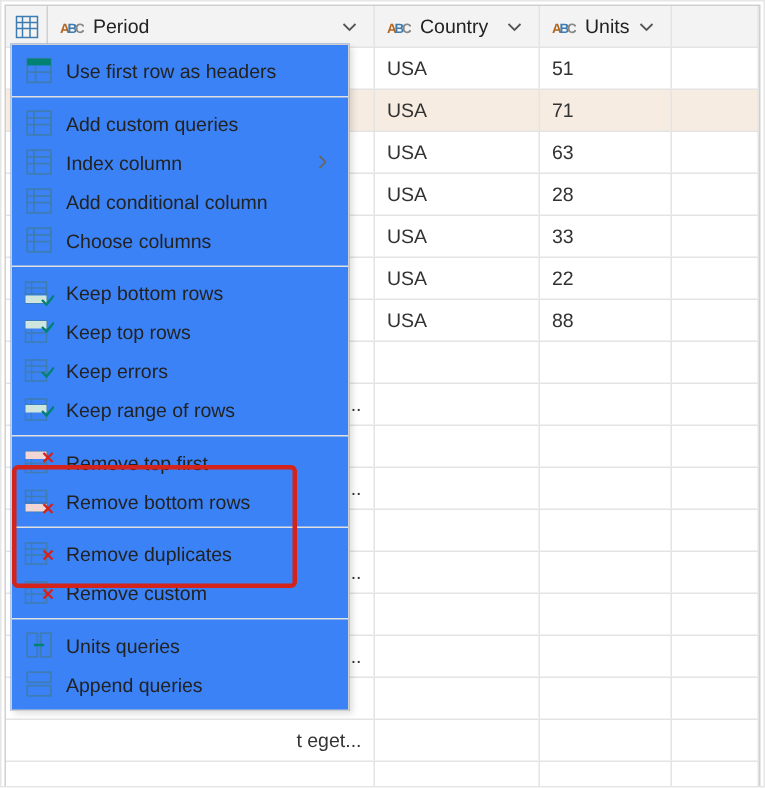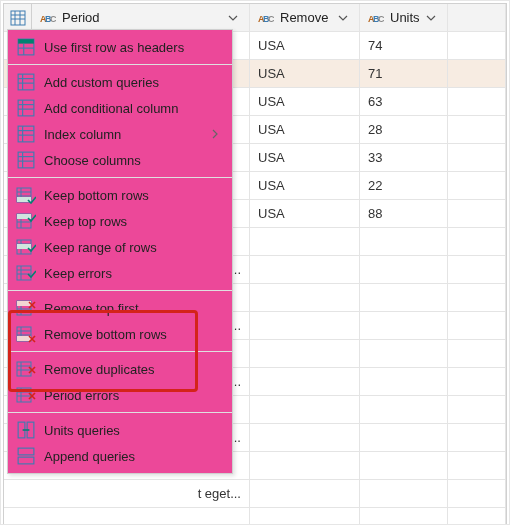--- a/index.html
+++ b/index.html
@@ -68,21 +68,21 @@
     display:flex; align-items:center; justify-content:center;
     border-right:1px solid #d0d0d0;
     background:#f3f3f3;
   }
 
   
   .ctxmenu {
     position: absolute;
     left: 6px; top: 28px;
     width: 226px;
-    background: #ec4899;
+    background: #3b82f6;
     border: 1px solid #cfcfcf;
     box-shadow: 2px 2px 4px rgba(0,0,0,.12);
     padding: 4px 0;
     z-index: 5;
   }
   .ctxitem {
     display: flex;
     align-items: center;
     height: 26px;
     padding: 0 10px 0 8px;
@@ -144,21 +144,21 @@
       </span>
     </div>
     <div class="cell col-country">
       <span class="hdr-icon">
         <svg width="16" height="12">
             <text x="0" y="10" font-size="9" font-weight="bold" fill="#b5651d">A</text>
             <text x="5" y="10" font-size="9" font-weight="bold" fill="#3e7cb1">B</text>
             <text x="10" y="10" font-size="9" font-weight="bold" fill="#888">C</text>
           </svg>
       </span>
-      <span class="hdr-label">Remove</span>
+      <span class="hdr-label">Country</span>
       <span class="hdr-dd">
         <svg width="10" height="10">
             <path d="M1 3 L5 7 L9 3" fill="none" stroke="#555" stroke-width="1.2"></path>
           </svg>
       </span>
     </div>
     <div class="cell col-units">
       <span class="hdr-icon">
         <svg width="16" height="12">
             <text x="0" y="10" font-size="9" font-weight="bold" fill="#b5651d">A</text>
@@ -173,21 +173,21 @@
           </svg>
       </span>
     </div>
     <div class="cell col-tail"></div>
   </div>
 
   <div id="grid-body">
       <div class="grid-row">
         <div class="cell col-first" style="justify-content:flex-end"></div>
         <div class="cell col-country">USA</div>
-        <div class="cell col-units">74</div>
+        <div class="cell col-units">51</div>
         <div class="cell col-tail"></div>
       </div>
       <div class="grid-row sel">
         <div class="cell col-first" style="justify-content:flex-end"></div>
         <div class="cell col-country">USA</div>
         <div class="cell col-units">71</div>
         <div class="cell col-tail"></div>
       </div>
       <div class="grid-row">
         <div class="cell col-first" style="justify-content:flex-end"></div>
@@ -298,48 +298,48 @@
       <span class="ctxlabel">Use first row as headers</span>
     </div>
     <div class="ctxsep"></div>
     <div class="ctxitem">
       <span class="ctxicon">
         <svg width="18" height="18" viewBox="0 0 16 16">
           <use href="#i-tbl"></use>
         </svg>
       </span>
       <span class="ctxlabel">Add custom queries</span>
-    </div>
-    <div class="ctxitem">
-      <span class="ctxicon">
-        <svg width="18" height="18" viewBox="0 0 16 16">
-          <use href="#i-tbl"></use>
-        </svg>
-      </span>
-      <span class="ctxlabel">Add conditional column</span>
     </div>
     <div class="ctxitem">
       <span class="ctxicon">
         <svg width="18" height="18" viewBox="0 0 16 16">
           <use href="#i-tbl"></use>
         </svg>
       </span>
       <span class="ctxlabel">Index column</span>
       <span class="ctxsub">
         <svg width="8" height="10">
           <path d="M2 1 L6 5 L2 9" fill="none" stroke="#666" stroke-width="1.2"></path>
         </svg>
       </span>
     </div>
     <div class="ctxitem">
       <span class="ctxicon">
         <svg width="18" height="18" viewBox="0 0 16 16">
           <use href="#i-tbl"></use>
         </svg>
       </span>
+      <span class="ctxlabel">Add conditional column</span>
+    </div>
+    <div class="ctxitem">
+      <span class="ctxicon">
+        <svg width="18" height="18" viewBox="0 0 16 16">
+          <use href="#i-tbl"></use>
+        </svg>
+      </span>
       <span class="ctxlabel">Choose columns</span>
     </div>
     <div class="ctxsep"></div>
     <div class="ctxitem">
       <span class="ctxicon">
         <svg width="20" height="18" viewBox="0 0 20 16">
           <use href="#i-tbl"></use>
           <rect x="1" y="10" width="14" height="5" fill="#cfe6df"></rect>
           <g transform="translate(11,8)">
             <use href="#i-check"></use>
@@ -357,39 +357,39 @@
             <use href="#i-check"></use>
           </g>
         </svg>
       </span>
       <span class="ctxlabel">Keep top rows</span>
     </div>
     <div class="ctxitem">
       <span class="ctxicon">
         <svg width="20" height="18" viewBox="0 0 20 16">
           <use href="#i-tbl"></use>
+          <g transform="translate(11,4)">
+            <use href="#i-check"></use>
+          </g>
+        </svg>
+      </span>
+      <span class="ctxlabel">Keep errors</span>
+    </div>
+    <div class="ctxitem">
+      <span class="ctxicon">
+        <svg width="20" height="18" viewBox="0 0 20 16">
+          <use href="#i-tbl"></use>
           <rect x="1" y="5" width="14" height="5" fill="#cfe6df"></rect>
           <g transform="translate(11,4)">
             <use href="#i-check"></use>
           </g>
         </svg>
       </span>
       <span class="ctxlabel">Keep range of rows</span>
     </div>
-    <div class="ctxitem">
-      <span class="ctxicon">
-        <svg width="20" height="18" viewBox="0 0 20 16">
-          <use href="#i-tbl"></use>
-          <g transform="translate(11,4)">
-            <use href="#i-check"></use>
-          </g>
-        </svg>
-      </span>
-      <span class="ctxlabel">Keep errors</span>
-    </div>
     <div class="ctxsep"></div>
     <div class="ctxitem">
       <span class="ctxicon">
         <svg width="20" height="18" viewBox="0 0 20 16">
           <use href="#i-tbl"></use>
           <rect x="1" y="1" width="14" height="5" fill="#f2d6d3"></rect>
           <g transform="translate(11,0)">
             <use href="#i-x"></use>
           </g>
         </svg>
@@ -422,21 +422,21 @@
     </div>
     <div class="ctxitem">
       <span class="ctxicon">
         <svg width="20" height="18" viewBox="0 0 20 16">
           <use href="#i-tbl"></use>
           <g transform="translate(11,4)">
             <use href="#i-x"></use>
           </g>
         </svg>
       </span>
-      <span class="ctxlabel">Period errors</span>
+      <span class="ctxlabel">Remove custom</span>
     </div>
     <div class="ctxsep"></div>
     <div class="ctxitem">
       <span class="ctxicon">
         <svg width="18" height="18" viewBox="0 0 16 16">
           <use href="#i-merge"></use>
         </svg>
       </span>
       <span class="ctxlabel">Units queries</span>
     </div>

